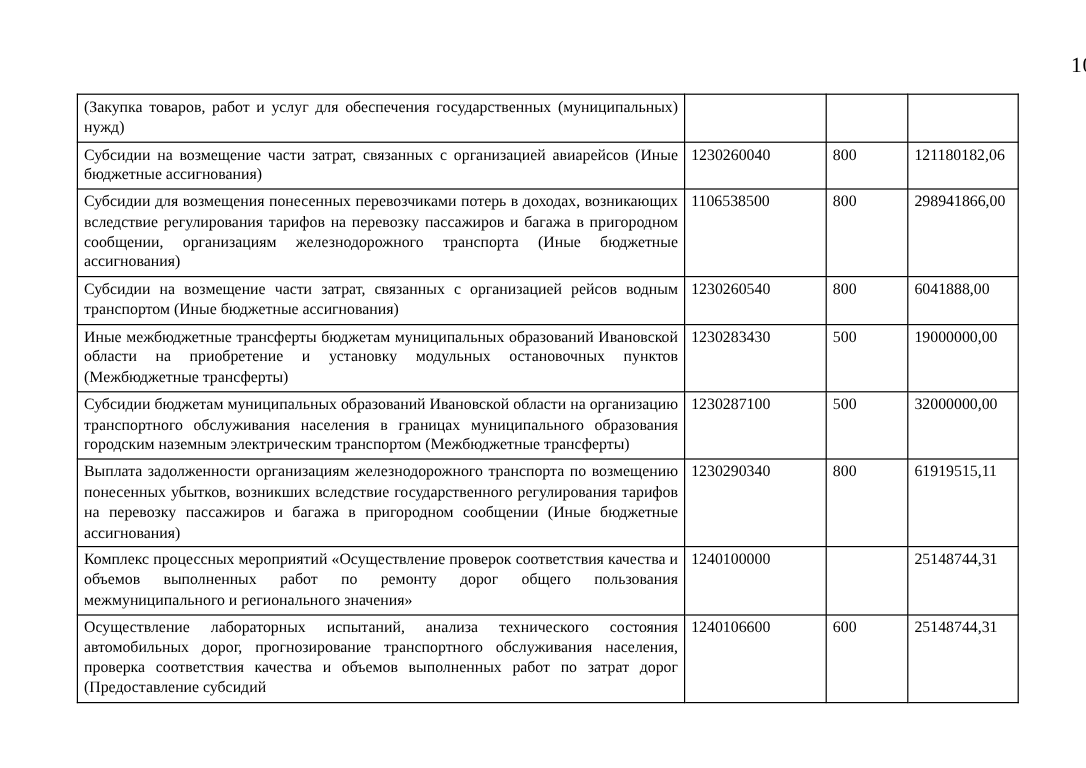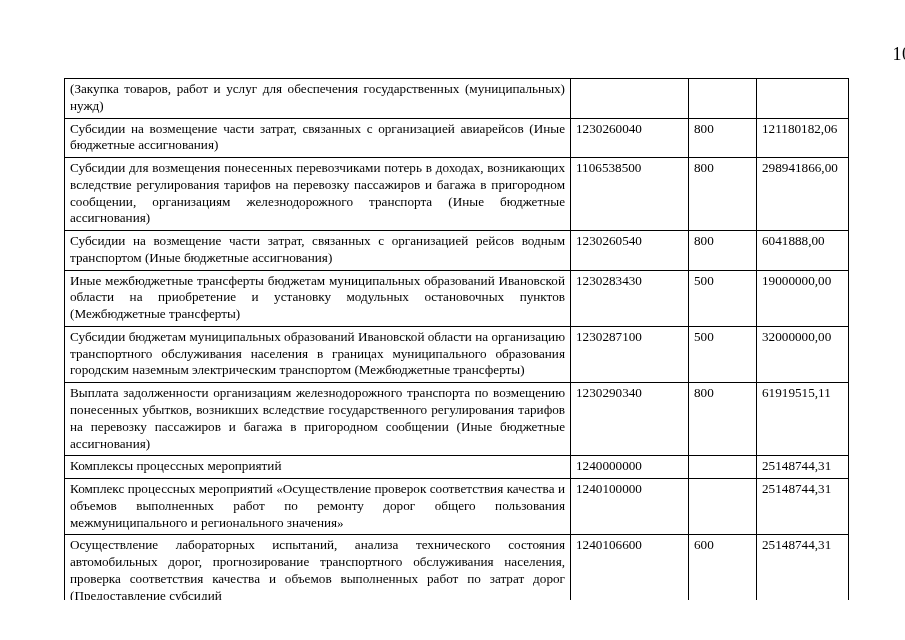--- a/index.html
+++ b/index.html
@@ -140,26 +140,20 @@
           <td class="c-sum">32000000,00</td>
         </tr>
 
         <tr>
           <td class="c-text justify-all">Выплата задолженности организациям железнодорожного транспорта по возмещению понесенных убытков, возникших вследствие государственного регулирования тарифов на перевозку пассажиров и багажа в пригородном сообщении (Иные бюджетные ассигнования)</td>
           <td class="c-code">1230290340</td>
           <td class="c-num">800</td>
           <td class="c-sum">61919515,11</td>
         </tr>
 
-        <tr>
-          <td class="c-text">Комплексы процессных мероприятий</td>
-          <td class="c-code">1240000000</td>
-          <td class="c-num"></td>
-          <td class="c-sum">25148744,31</td>
-        </tr>
 
         <tr>
           <td class="c-text justify-all">Комплекс процессных мероприятий «Осуществление проверок соответствия качества и объемов выполненных работ по ремонту дорог общего пользования межмуниципального и регионального значения»</td>
           <td class="c-code">1240100000</td>
           <td class="c-num"></td>
           <td class="c-sum">25148744,31</td>
         </tr>
 
         <tr>
           <td class="c-text justify-all">Осуществление лабораторных испытаний, анализа технического состояния автомобильных дорог, прогнозирование транспортного обслуживания населения, проверка соответствия качества и объемов выполненных работ по затрат дорог (Предоставление субсидий</td>

